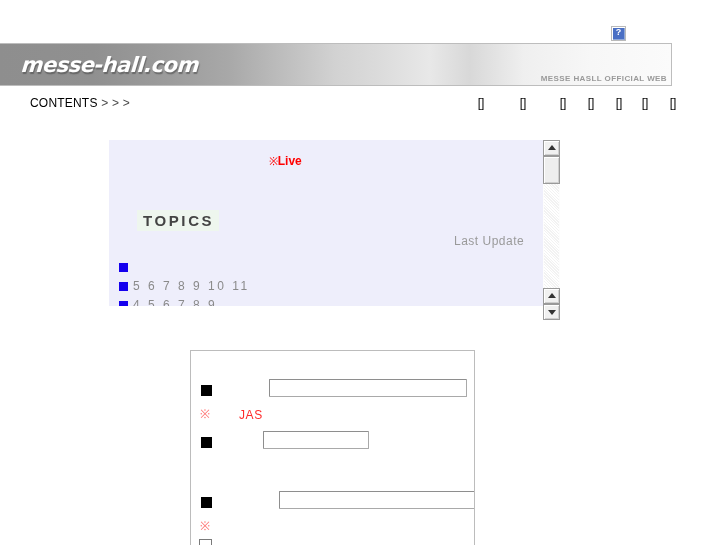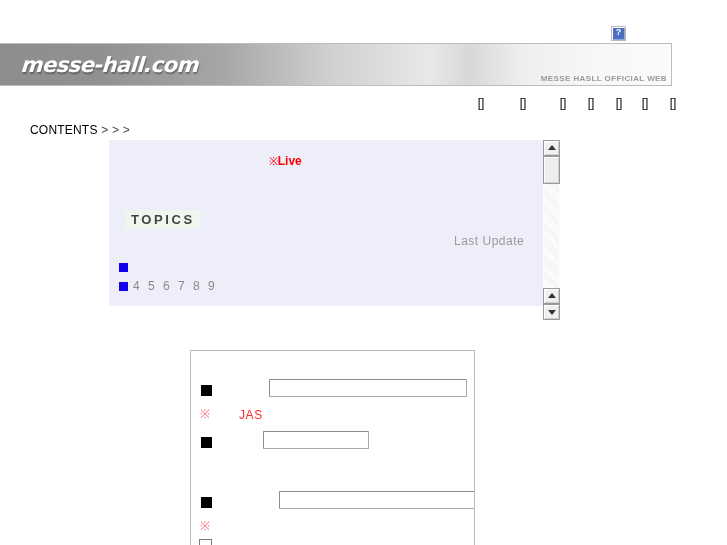--- a/index.html
+++ b/index.html
@@ -118,21 +118,20 @@
     height: 22px;
   }
   .contents-link {
     position: absolute;
     left: 30px;
     top: 1px;
     font-size: 12px;
     color: #000000;
     white-space: nowrap;
     letter-spacing: 0.2px;
-    margin-top: 27px;
   }
   .contents-link .chev { color: #4a4a4a; }
 
   .nav-brackets {
     position: absolute;
     left: 466px;
     top: 1px;
     white-space: nowrap;
     font-size: 12px;
     color: #000000;
@@ -163,23 +162,23 @@
     white-space: nowrap;
   }
   .live-label .kome {
     font-size: 11px;
     font-weight: normal;
     letter-spacing: -0.5px;
   }
 
   .topics-heading {
     position: absolute;
-    left: 16px;
+    left: 28px;
     top: 70px;
-    font-size: 13px;
+    font-size: 15px;
     font-weight: bold;
     letter-spacing: 2.6px;
     color: #444444;
     background: #eef6ee;
     padding: 2px 5px 2px 6px;
     white-space: nowrap;
   }
 
   .last-update {
     position: absolute;
@@ -384,20 +383,21 @@
   <div class="live-label">
     <span class="kome">※</span><span>Live</span>
   </div>
 
   <div class="topics-heading">TOPICS</div>
 
   <div class="last-update">Last Update</div>
 
   <div class="topic-list" id="topics-list">
       <div class="topic-item"><span class="topic-bullet" style="background: rgb(21, 0, 238);"></span></div>
+      <div class="topic-item"><span class="topic-bullet" style="background: rgb(21, 0, 238);"></span><span class="topic-nums">5 6 7 8 9 10 11</span></div>
       <div class="topic-item"><span class="topic-bullet" style="background: rgb(21, 0, 238);"></span><span class="topic-nums">4 5 6 7 8 9</span></div>
     </div>
 </div>
 
 <div class="scrollbar">
   <div class="sb-track"></div>
   <div class="sb-btn up sb-up-top">
     <span class="arrow"></span>
   </div>
   <div class="sb-thumb"></div>

